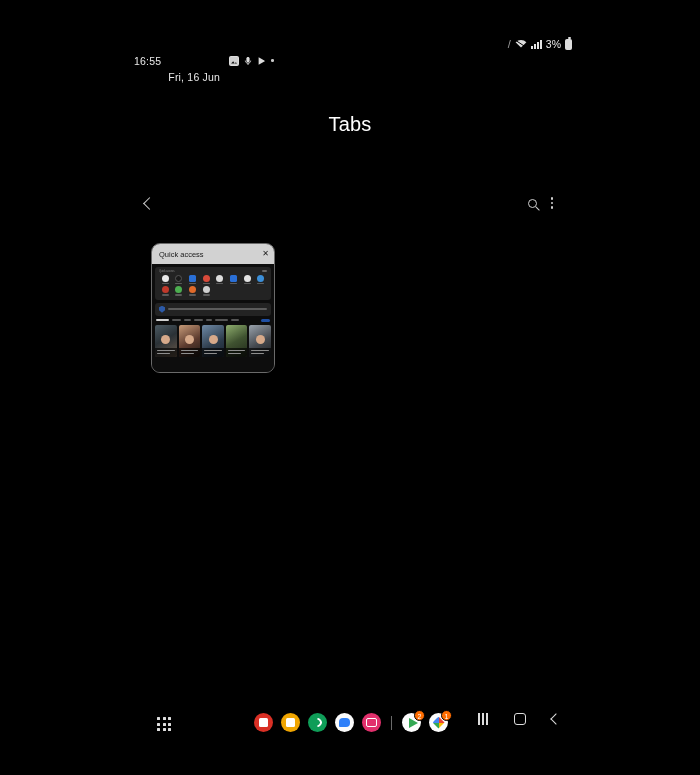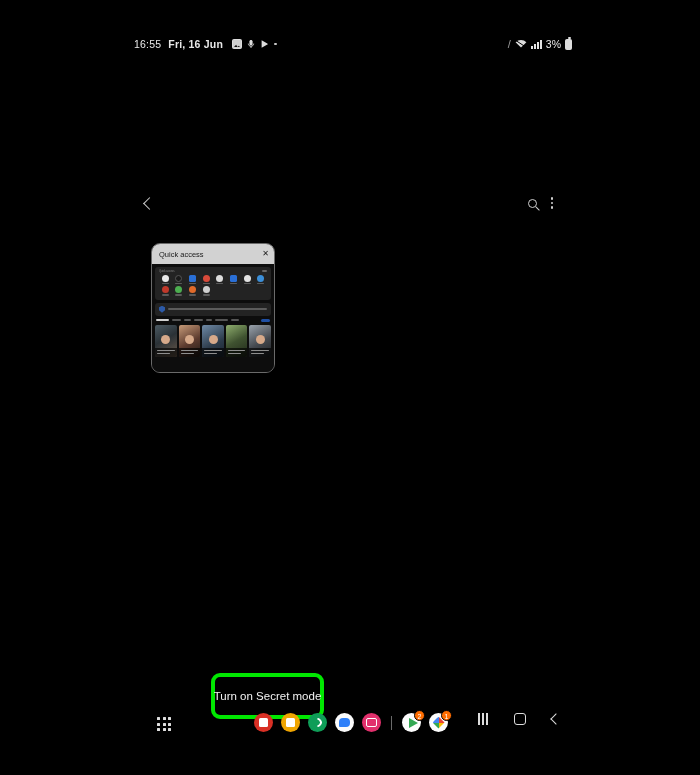--- a/index.html
+++ b/index.html
@@ -19,21 +19,21 @@
   
   .statusbar {
     position: absolute; top: 0; left: 0; right: 0; height: 68px;
   }
   .sb-left {
     position: absolute; left: 134px; top: 38px;
     display: flex; align-items: center; gap: 7px;
     font-size: 10.5px; color: #e8e8e8; letter-spacing: .2px;
   }
   .sb-time { font-weight: 400; }
-  .sb-date { font-weight: 700; }
+  .sb-date { font-weight: 400; margin-top: 33px; }
   .sb-icons { display: flex; align-items: center; gap: 4px; margin-left: 2px; }
   .sb-ico { width: 10px; height: 10px; display: inline-block; position: relative; }
   .ico-photo {
     border: 1.2px solid #ddd; border-radius: 1.5px;
     background: #cfcfcf;
   }
   .ico-photo::after {
     content: ""; position: absolute; left: 1px; bottom: 1px;
     width: 6px; height: 3px; background: #000;
     clip-path: polygon(0 100%, 35% 25%, 60% 100%, 78% 55%, 100% 100%);
@@ -284,20 +284,21 @@
           <i></i>
           <i></i>
           <i></i>
           <i></i>
         </span>
       <span>3%</span>
       <span class="batt"></span>
     </div>
   </div>
 
+  <div class="page-title">Tabs</div>
 
   <div class="action-row">
     <div class="icon-btn back-btn">
       <span class="chev-left"></span>
     </div>
     <div class="icon-btn search-btn">
       <span class="search-glyph"></span>
     </div>
     <div class="icon-btn menu-btn">
       <span class="dots-v">
@@ -420,23 +421,20 @@
               <i></i>
               <i></i>
             </span>
         </div>
       </div>
 
     </div>
   </div>
 
   <div class="bottom-actions">
-    <div class="secret-btn">
-      <span>Turn on Secret mode</span>
-    </div>
   </div>
 
   <div class="taskbar">
     <div class="apps-grid">
       <i></i>
         <i></i>
         <i></i>
         <i></i>
         <i></i>
         <i></i>

